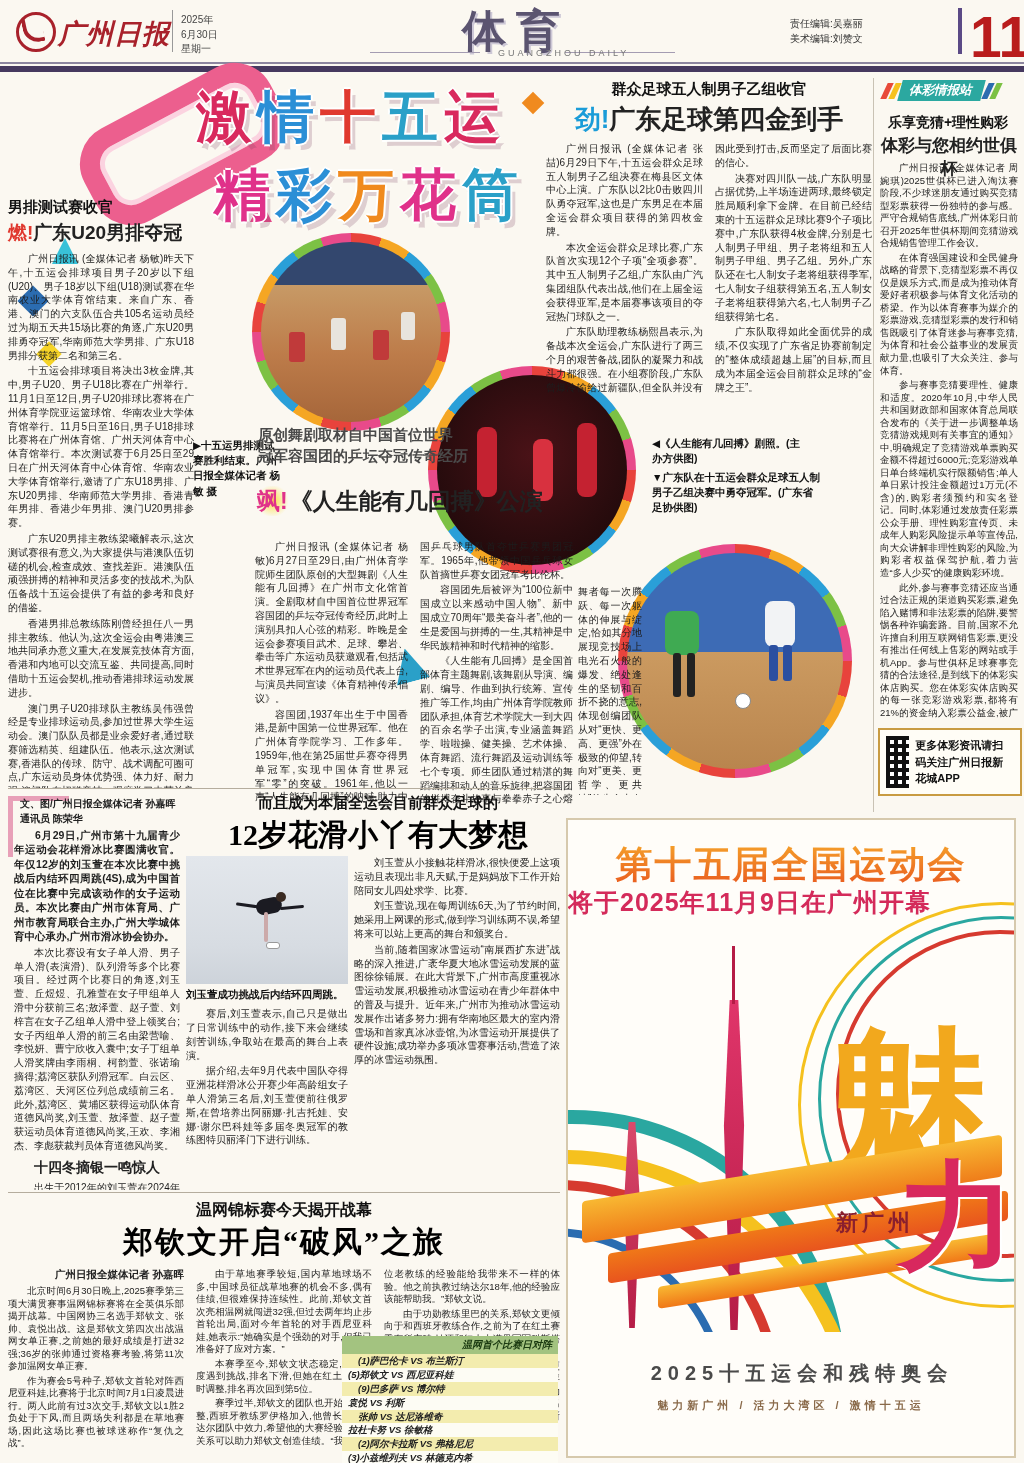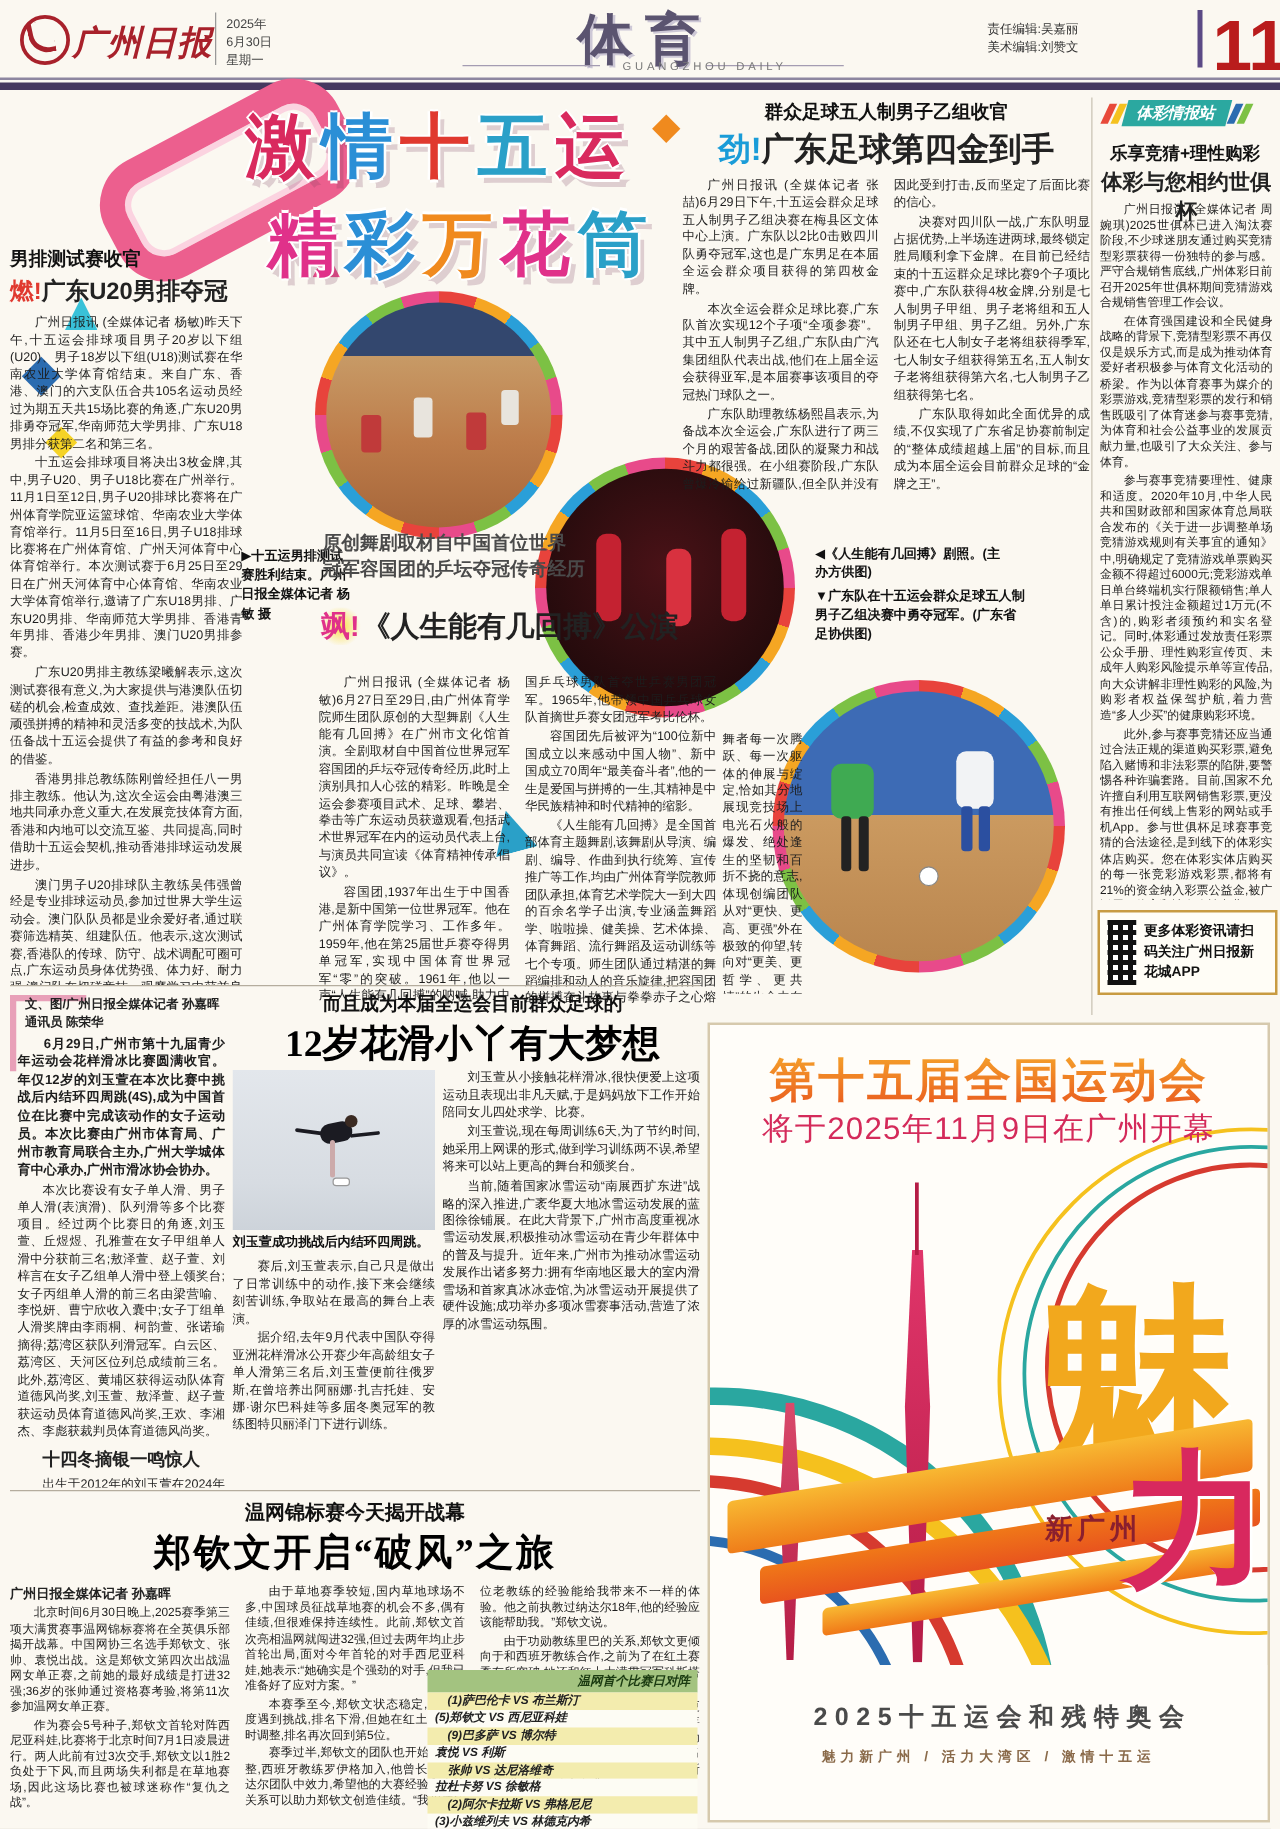--- a/index.html
+++ b/index.html
@@ -61,21 +61,21 @@
   .ttitle{background:#a3c380;font-weight:bold;font-style:italic;font-size:10px;padding:2px 6px;color:#1a3a10;text-align:right;}
   .trow{font-style:italic;font-weight:bold;font-size:9.5px;line-height:1.25;padding:1px 6px;color:#222;}
   .row-y{background:#f3ecae;padding-left:16px;}
   .row-w{background:#fdfcf4;}
   
   .bracket{border-left:5px solid #e8a0b8;border-top:5px solid #e8a0b8;}
   
   .poster{background:#fffdf9;border:2px solid #d6c9ad;overflow:hidden;}
   .p-title1{font-weight:900;font-size:37px;letter-spacing:2px;text-align:center;
      background:linear-gradient(180deg,#f6a62b,#e8541e);-webkit-background-clip:text;background-clip:text;color:#ef7d1a;-webkit-text-fill-color:transparent;}
-  .p-title2{font-weight:400;font-size:25px;letter-spacing:1px;text-align:center;color:#d42a5a;}
+  .p-title2{font-weight:700;font-size:25px;letter-spacing:1px;color:#d42a5a;}
   .arc{position:absolute;border-radius:50%;}
   .rib{position:absolute;background:linear-gradient(180deg,#f8b832,#ef7d1a);transform:skewY(-9deg);border-radius:4px;}
   .tower{position:absolute;background:linear-gradient(180deg,#e0356a,#b51c46);clip-path:polygon(38% 0,62% 0,78% 38%,60% 100%,40% 100%,22% 38%);}
   .bigchar1{position:absolute;font-weight:900;color:#f2a81d;text-shadow:2px 2px 0 #fff;}
   .bigchar2{position:absolute;font-weight:900;color:#d8285e;text-shadow:2px 2px 0 #fff;}
   .p-sub{position:absolute;font-weight:900;color:#8a1f2e;letter-spacing:4px;}
   .p-f1{font-weight:900;font-size:20px;letter-spacing:6px;text-align:center;color:#4a4a4a;}
   .p-f2{font-weight:bold;font-size:11px;letter-spacing:4px;text-align:center;color:#8a6a4a;}
   .vrule{width:1px;background:#c9c2b4;}
   .hrule{height:1px;background:#b5ad9e;}
@@ -252,21 +252,21 @@
   <div class="abs clip" style="left:354px;top:856px;width:206px;height:334px;">
     <p class="bp">刘玉萱从小接触花样滑冰,很快便爱上这项运动且表现出非凡天赋,于是妈妈放下工作开始陪同女儿四处求学、比赛。</p>
     <p class="bp">刘玉萱说,现在每周训练6天,为了节约时间,她采用上网课的形式,做到学习训练两不误,希望将来可以站上更高的舞台和颁奖台。</p>
     <p class="bp">当前,随着国家冰雪运动“南展西扩东进”战略的深入推进,广袤华夏大地冰雪运动发展的蓝图徐徐铺展。在此大背景下,广州市高度重视冰雪运动发展,积极推动冰雪运动在青少年群体中的普及与提升。近年来,广州市为推动冰雪运动发展作出诸多努力:拥有华南地区最大的室内滑雪场和首家真冰冰壶馆,为冰雪运动开展提供了硬件设施;成功举办多项冰雪赛事活动,营造了浓厚的冰雪运动氛围。</p>
   </div>
 
   <div class="abs hrule" style="left:8px;top:1192px;width:552px;"></div>
   <div class="abs kick" style="left:8px;top:1200px;width:552px;font-size:16px;">温网锦标赛今天揭开战幕</div>
   <div class="abs hl-serif" style="left:8px;top:1222px;width:552px;font-size:30px;text-align:center;letter-spacing:2px;">郑钦文开启“破风”之旅</div>
   <div class="abs cols3 clip" style="left:8px;top:1268px;width:552px;height:190px;">
-    <div style="font-size:10.5px;font-weight:bold;margin-bottom:3px;">广州日报全媒体记者 孙嘉晖</div>
+    <div style="font-size:10.5px;font-weight:bold;margin-bottom:3px;text-align:right;">广州日报全媒体记者 孙嘉晖</div>
     <p class="bp bp-s">北京时间6月30日晚上,2025赛季第三项大满贯赛事温网锦标赛将在全英俱乐部揭开战幕。中国网协三名选手郑钦文、张帅、袁悦出战。这是郑钦文第四次出战温网女单正赛,之前她的最好成绩是打进32强;36岁的张帅通过资格赛考验,将第11次参加温网女单正赛。</p>
     <p class="bp bp-s">作为赛会5号种子,郑钦文首轮对阵西尼亚科娃,比赛将于北京时间7月1日凌晨进行。两人此前有过3次交手,郑钦文以1胜2负处于下风,而且两场失利都是在草地赛场,因此这场比赛也被球迷称作“复仇之战”。</p>
     <p class="bp bp-s">由于草地赛季较短,国内草地球场不多,中国球员征战草地赛的机会不多,偶有佳绩,但很难保持连续性。此前,郑钦文首次亮相温网就闯进32强,但过去两年均止步首轮出局,面对今年首轮的对手西尼亚科娃,她表示:“她确实是个强劲的对手,但我已准备好了应对方案。”</p>
     <p class="bp bp-s">本赛季至今,郑钦文状态稳定,虽然一度遇到挑战,排名下滑,但她在红土赛季及时调整,排名再次回到第5位。</p>
     <p class="bp bp-s">赛季过半,郑钦文的团队也开始进行调整,西班牙教练罗伊格加入,他曾长期在纳达尔团队中效力,希望他的大赛经验和人脉关系可以助力郑钦文创造佳绩。“我相信这位老教练的经验能给我带来不一样的体验。他之前执教过纳达尔18年,他的经验应该能帮助我。”郑钦文说。</p>
     <p class="bp bp-s">由于功勋教练里巴的关系,郑钦文更倾向于和西班牙教练合作,之前为了在红土赛季有所突破,她还和红土大满贯冠军科斯塔有过短暂合作。</p>
     <p class="bp bp-s">在伦敦赛闯进4强,郑钦文对草地赛更有心得,信心也更足了。其实,郑钦文今年初遇到了不小的挑战,澳网过早出局,作为去年赛会亚军,她损失了大分,TOP10排名岌岌可危。好在她及时回调,红土赛季有所斩获,世界排名稳中有升。</p>
 
   </div>
   <div class="abs" style="left:342px;top:1336px;width:216px;z-index:3;">

